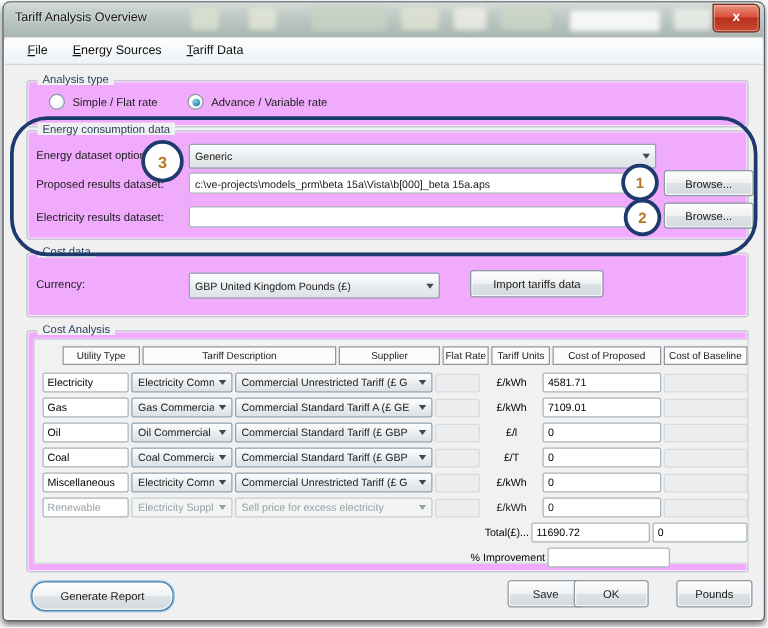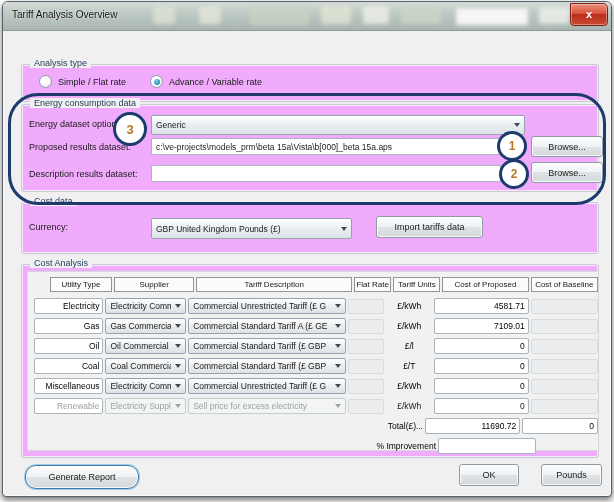--- a/index.html
+++ b/index.html
@@ -49,21 +49,21 @@
   .btn.focused{border:1px solid #3f7cab;box-shadow:0 0 0 1px #9ecbe8, inset 0 0 0 1px rgba(255,255,255,.8);}
   
   .table-panel{position:absolute;left:24px;top:269px;width:572px;height:180px;
     border:1px solid #d4d8da;background:#f1f1f1;padding:5px 0 0 6px;box-sizing:border-box;}
   .trow{display:flex;gap:2px;margin-bottom:4px;align-items:center;}
   .hcell{border:1px solid #8f979e;background:#fbfbfb;font-size:8px;color:#1a1a1a;text-align:center;
     height:13px;line-height:13px;white-space:nowrap;overflow:hidden;}
   .c-util{width:64px;} .c-sup{width:84px;} .c-tar{width:164px;} .c-flat{width:38px;}
   .c-unit{width:48px;} .c-prop{width:90px;} .c-base{width:70px;}
   .trow .tb{border:1px solid #a9b4bc;border-radius:2px;background:#fff;font-size:8.5px;padding:0 3px;
-    height:14px;line-height:14px;white-space:nowrap;overflow:hidden;box-sizing:content-box;text-align:right;}
+    height:14px;line-height:14px;white-space:nowrap;overflow:hidden;box-sizing:content-box;}
   .trow .cmb{position:static;height:16px;box-sizing:border-box;}
   .disbox{height:15px;border:1px solid #d7dbde;background:#ecedee;border-radius:2px;box-sizing:border-box;}
   .unitlbl{font-size:8.5px;text-align:center;white-space:nowrap;}
   .trow.disabled .tb{color:#9aa1a7;}
   .combo.disabled{background:#f3f4f4;color:#9aa1a7;border-color:#c6cdd2;}
   .combo.disabled .arr::after{border-top-color:#9aa1a7;}
   .sumlbl{font-size:8.5px;text-align:right;white-space:nowrap;}
   
   .ann-rect{position:absolute;left:5px;top:91px;width:592px;height:106px;border:3px solid #1d3a6d;
     border-radius:30px;pointer-events:none;z-index:50;}
@@ -83,20 +83,25 @@
       <div class="tb-blob" style="left:246px;top:3px;width:60px;height:20px;background:#c9d3c4;"></div>
       <div class="tb-blob" style="left:318px;top:4px;width:30px;height:18px;background:#e3e6d4;"></div>
       <div class="tb-blob" style="left:360px;top:4px;width:26px;height:18px;background:#f2f2ea;"></div>
       <div class="tb-blob" style="left:398px;top:4px;width:40px;height:18px;background:#cdd6c6;"></div>
       <div class="tb-blob" style="left:452px;top:5px;width:72px;height:17px;background:#fbfbfb;border:1px solid #b4bdb9;opacity:.9;"></div>
       <div class="tb-blob" style="left:536px;top:5px;width:30px;height:17px;background:#eef0ec;opacity:.8;"></div>
       <div class="title-text">Tariff Analysis Overview</div>
       <div class="close-btn">x</div>
     </div>
 
+    <div class="menubar">
+      <span class="menu-item"><span class="accel">F</span><span>ile</span></span>
+      <span class="menu-item"><span class="accel">E</span><span>nergy Sources</span></span>
+      <span class="menu-item"><span class="accel">T</span><span>ariff Data</span></span>
+    </div>
 
     <div class="groupbox" style="left:18px;top:62px;width:576px;height:36px;">
       <span class="grouplabel">Analysis type</span>
       <div class="radio" style="left:17px;top:10px;">
         <span class="dotbox"></span>
         <span>Simple / Flat rate</span>
       </div>
       <div class="radio checked" style="left:128px;top:10px;">
         <span class="dotbox"></span>
         <span>Advance / Variable rate</span>
@@ -107,43 +112,43 @@
       <span class="grouplabel">Energy consumption data</span>
     </div>
     <div class="lbl" style="left:26px;top:117px;">Energy dataset option:</div>
     <div class="combo" style="left:148px;top:113px;width:372px;height:18px;">
       <span class="ct">Generic</span>
       <span class="arr"></span>
     </div>
     <div class="lbl" style="left:26px;top:140px;">Proposed results dataset:</div>
     <div class="tbx" style="left:148px;top:136px;width:340px;height:15px;">c:\ve-projects\models_prm\beta 15a\Vista\b[000]_beta 15a.aps</div>
     <div class="btn" style="left:528px;top:134px;width:70px;height:19px;">Browse...</div>
-    <div class="lbl" style="left:26px;top:167px;">Description results dataset:</div>
+    <div class="lbl" style="left:26px;top:167px;">Electricity results dataset:</div>
     <div class="tbx" style="left:148px;top:163px;width:340px;height:15px;"></div>
     <div class="btn" style="left:528px;top:160px;width:70px;height:19px;">Browse...</div>
 
     <div class="groupbox" style="left:18px;top:200px;width:576px;height:50px;">
       <span class="grouplabel">Cost data</span>
     </div>
     <div class="lbl" style="left:26px;top:220px;">Currency:</div>
     <div class="combo" style="left:148px;top:216px;width:199px;height:19px;">
       <span class="ct">GBP United Kingdom Pounds (£)</span>
       <span class="arr"></span>
     </div>
     <div class="btn" style="left:373px;top:214px;width:105px;height:20px;">Import tariffs data</div>
 
     <div class="groupbox" style="left:18px;top:262px;width:576px;height:192px;">
       <span class="grouplabel">Cost Analysis</span>
     </div>
     <div class="table-panel">
 
       <div class="trow" style="margin-bottom:6px;padding-left:16px;">
         <div class="hcell c-util">Utility Type</div>
+        <div class="hcell c-tar">Tariff Description</div>
         <div class="hcell c-sup">Supplier</div>
-        <div class="hcell c-tar">Tariff Description</div>
         <div class="hcell c-flat">Flat Rate</div>
         <div class="hcell c-unit">Tariff Units</div>
         <div class="hcell c-prop">Cost of Proposed</div>
         <div class="hcell c-base">Cost of Baseline</div>
       </div>
 
       <div class="trow">
         <div class="tb c-util">Electricity</div>
         <div class="combo cmb c-sup">
             <span class="ct">Electricity Commerc</span>
@@ -246,20 +251,21 @@
         <div class="tb c-base">0</div>
       </div>
       <div class="trow">
         <div style="width:312px;"></div>
         <div class="sumlbl" style="width:88px;">% Improvement</div>
         <div class="tb c-prop"></div>
       </div>
     </div>
 
     <div class="btn focused" style="left:22px;top:463px;width:112px;height:22px;border-radius:11px;">Generate Report</div>
+    <div class="btn" style="left:403px;top:462px;width:59px;height:20px;">Save</div>
     <div class="btn" style="left:456px;top:462px;width:58px;height:20px;">OK</div>
     <div class="btn" style="left:538px;top:462px;width:59px;height:20px;">Pounds</div>
 
     <div class="ann-rect"></div>
     <div class="ann-circle" style="left:110px;top:110px;width:28px;height:28px;font-size:13px;">3</div>
     <div class="ann-circle" style="left:494px;top:129px;width:24px;height:24px;font-size:12px;">1</div>
     <div class="ann-circle" style="left:496px;top:157px;width:24px;height:24px;font-size:12px;">2</div>
 
   </div>
 </div>

